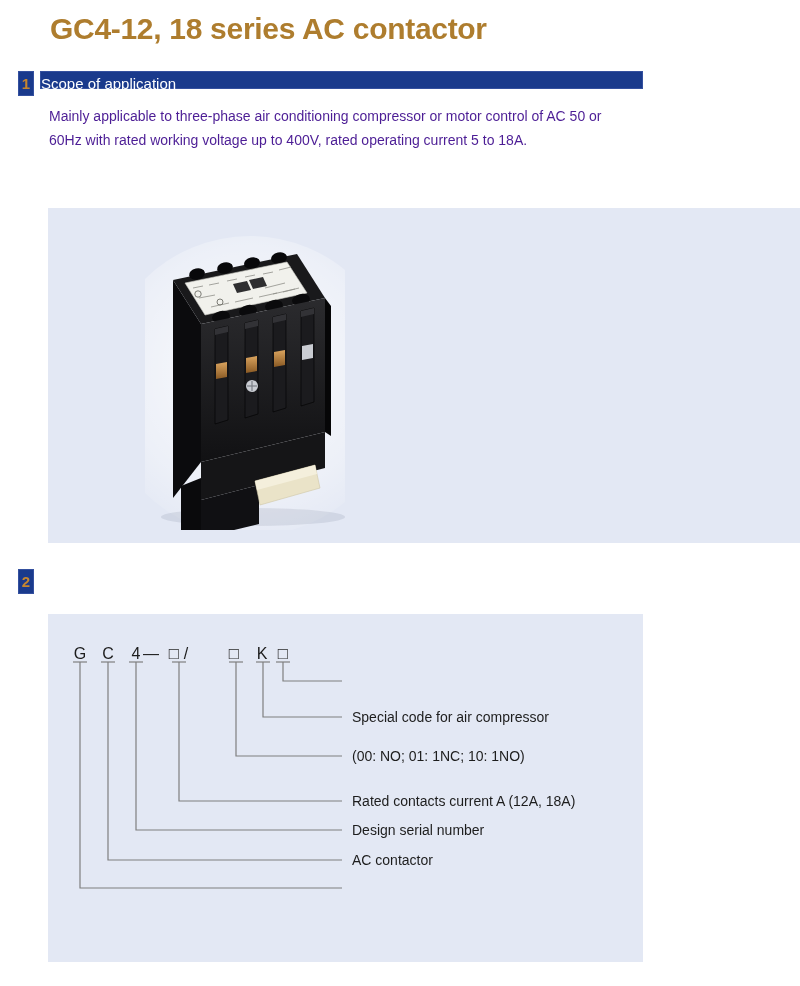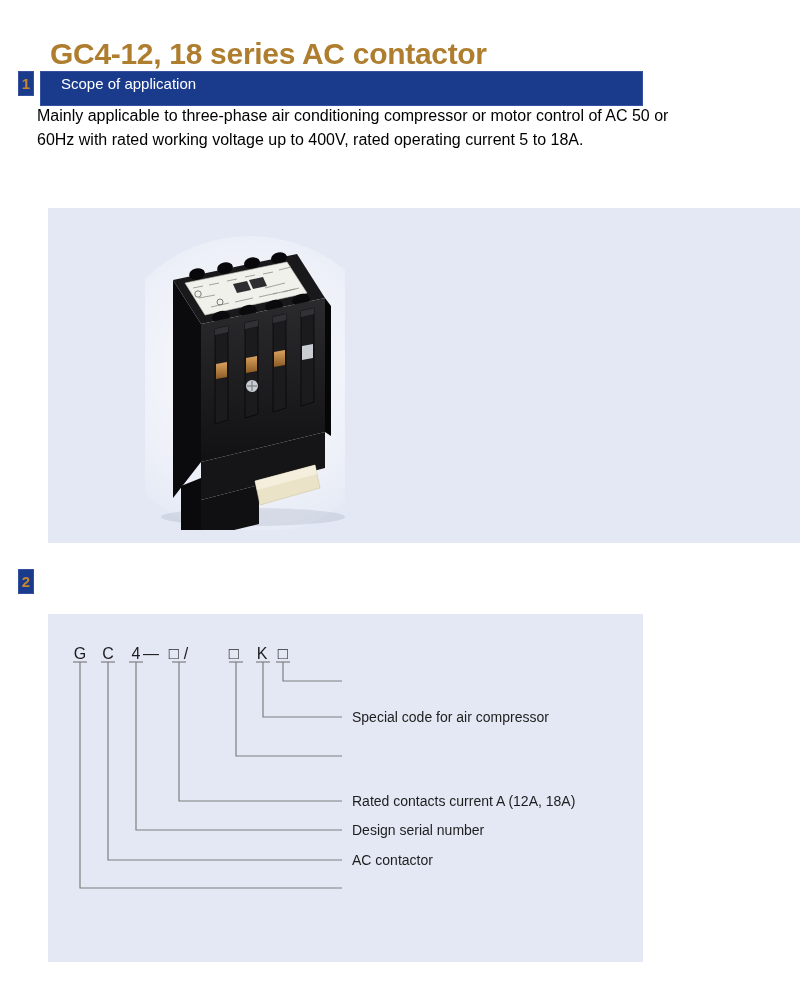--- a/index.html
+++ b/index.html
@@ -4,40 +4,39 @@
 <style>
   * { margin:0; padding:0; box-sizing:border-box; }
   html,body { background:#ffffff; }
   body { font-family:"Liberation Sans", sans-serif; }
   .page { position:relative; width:800px; height:986px; background:#fff; overflow:hidden; }
 
   .doc-title {
     position:absolute; left:50px; top:12px;
     font-size:30px; font-weight:bold; letter-spacing:-0.3px;
     color:#AE7D2E;
-    margin-top:25px;
   }
 
   .sec-badge {
     position:absolute; left:18px; width:16px; height:25px;
     background:#1A3A8C; border:1px solid #34509F;
     color:#C6862F; font-size:15px; font-weight:bold;
     display:flex; align-items:center; justify-content:center;
   }
   .sec-bar {
-    position:absolute; left:40px; width:603px; height:35px;
+    position:absolute; left:40px; width:603px; height:18px;
     background:#1A3A8C; border:1px solid #34509F;
     color:#ffffff; font-size:15px; line-height:23px;
-    padding-left:20px;
+    padding-left:0;
   }
   .badge-1, .bar-1 { top:71px; }
   .badge-2, .bar-2 { top:569px; }
 
-  .body-par { position:absolute; left:37px; top:104px; width:600px;
-    font-size:16px; color:#000000; }
+  .body-par { position:absolute; left:49px; top:104px; width:600px;
+    font-size:14px; color:#4c1d95; }
   .body-par .line { height:24px; line-height:24px; white-space:nowrap; }
 
   .photo-box {
     position:absolute; left:48px; top:208px; width:752px; height:335px;
     background:#E3E8F4;
   }
   .photo-box svg { position:absolute; left:97px; top:28px; }
 
   .diagram-box {
     position:absolute; left:48px; top:614px; width:595px; height:348px;
@@ -210,20 +209,21 @@
           <path d="M 215 48 V 103 H 294"></path>
         <path d="M 228 48 H 242"></path>
           <path d="M 235 48 V 67 H 294"></path>
       </g>
     </svg>
 
     <div class="diag-label" style="top:93px">
       <div class="line">Special code for air compressor</div>
     </div>
     <div class="diag-label" style="top:132px">
+      <div class="line">(00: NO; 01: 1NC; 10: 1NO)</div>
     </div>
     <div class="diag-label" style="top:177px">
       <div class="line">Rated contacts current A (12A, 18A)</div>
     </div>
     <div class="diag-label" style="top:236px">
       <div class="line">AC contactor</div>
     </div>
     <div class="diag-label" style="top:206px">
       <div class="line">Design serial number</div>
     </div>

